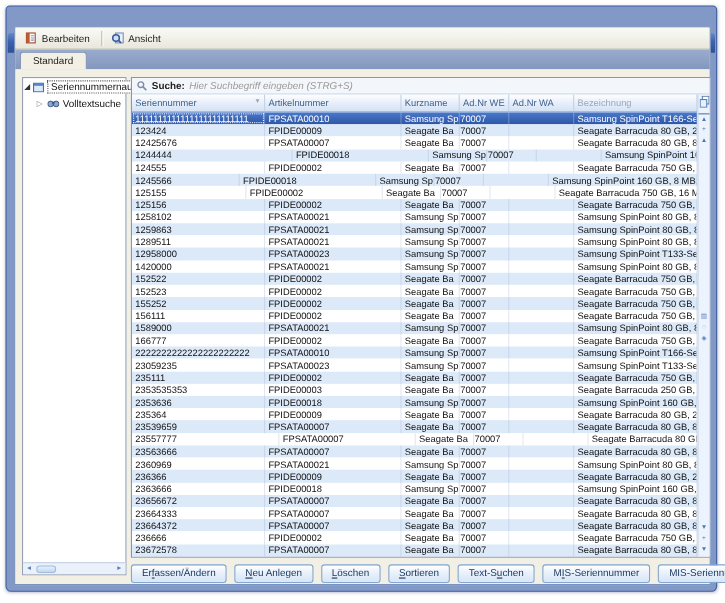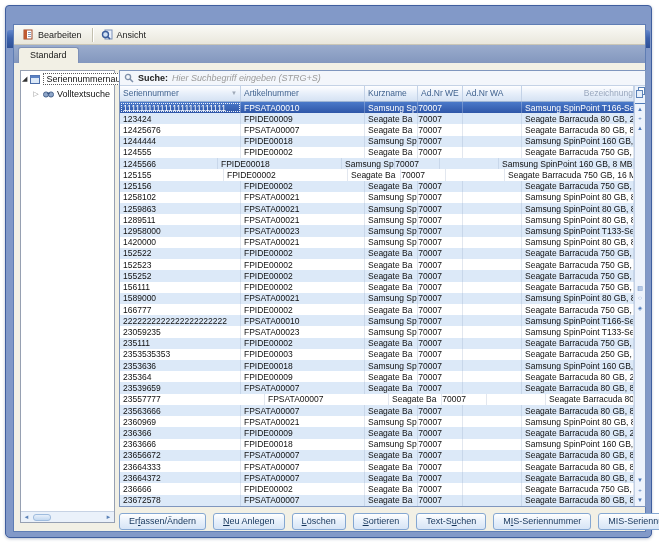--- a/index.html
+++ b/index.html
@@ -172,21 +172,21 @@
           <span class="slabel">Suche:</span>
           <span class="sph">Hier Suchbegriff eingeben (STRG+S)</span>
         </div>
 
         <div class="headerrow">
             <div class="hcell" style="width: 121px;">Seriennummer<span class="sortglyph">▼</span></div>
             <div class="hcell" style="width: 124px;">Artikelnummer</div>
             <div class="hcell" style="width: 53px;">Kurzname</div>
             <div class="hcell" style="width: 45px;">Ad.Nr WE</div>
             <div class="hcell" style="width: 59px;">Ad.Nr WA</div>
-            <div class="hcell muted" style="flex: 1 1 0%; text-align: right;">Bezeichnung</div>
+            <div class="hcell muted" style="flex: 1 1 0%;">Bezeichnung</div>
           </div>
         <div class="gridrows">
             <div class="grow selected">
               <div class="gcell focus-cell" style="width: 121px;">1111111111111111111111111</div>
               <div class="gcell" style="width: 124px;">FPSATA00010</div>
               <div class="gcell" style="width: 53px;">Samsung Sp</div>
               <div class="gcell num" style="width: 45px;">70007</div>
               <div class="gcell" style="width: 59px;"></div>
               <div class="gcell" style="flex: 1 1 0%;">Samsung SpinPoint T166-Serie 500 GB, 72</div>
             </div>
@@ -200,21 +200,21 @@
             </div>
             <div class="grow odd">
               <div class="gcell" style="width: 121px;">12425676</div>
               <div class="gcell" style="width: 124px;">FPSATA00007</div>
               <div class="gcell" style="width: 53px;">Seagate Ba</div>
               <div class="gcell num" style="width: 45px;">70007</div>
               <div class="gcell" style="width: 59px;"></div>
               <div class="gcell" style="flex: 1 1 0%;">Seagate Barracuda 80 GB, 8 MB, 7200, NC</div>
             </div>
             <div class="grow even">
-              <div class="gcell" style="width: 121px;">1244444</div>
+              <div class="gcell" style="width: 146px;">1244444</div>
               <div class="gcell" style="width: 124px;">FPIDE00018</div>
               <div class="gcell" style="width: 53px;">Samsung Sp</div>
               <div class="gcell num" style="width: 45px;">70007</div>
               <div class="gcell" style="width: 59px;"></div>
               <div class="gcell" style="flex: 1 1 0%;">Samsung SpinPoint 160 GB, 8 MB, 7200</div>
             </div>
             <div class="grow odd">
               <div class="gcell" style="width: 121px;">124555</div>
               <div class="gcell" style="width: 124px;">FPIDE00002</div>
               <div class="gcell" style="width: 53px;">Seagate Ba</div>
@@ -384,21 +384,21 @@
             </div>
             <div class="grow even">
               <div class="gcell" style="width: 121px;">23539659</div>
               <div class="gcell" style="width: 124px;">FPSATA00007</div>
               <div class="gcell" style="width: 53px;">Seagate Ba</div>
               <div class="gcell num" style="width: 45px;">70007</div>
               <div class="gcell" style="width: 59px;"></div>
               <div class="gcell" style="flex: 1 1 0%;">Seagate Barracuda 80 GB, 8 MB, 7200, NC</div>
             </div>
             <div class="grow odd">
-              <div class="gcell" style="width: 145px;">23557777</div>
+              <div class="gcell" style="width: 134px;">23557777</div>
               <div class="gcell" style="width: 124px;">FPSATA00007</div>
               <div class="gcell" style="width: 53px;">Seagate Ba</div>
               <div class="gcell num" style="width: 45px;">70007</div>
               <div class="gcell" style="width: 59px;"></div>
               <div class="gcell" style="flex: 1 1 0%;">Seagate Barracuda 80 GB, 8 MB, 7200, NC</div>
             </div>
             <div class="grow even">
               <div class="gcell" style="width: 121px;">23563666</div>
               <div class="gcell" style="width: 124px;">FPSATA00007</div>
               <div class="gcell" style="width: 53px;">Seagate Ba</div>

